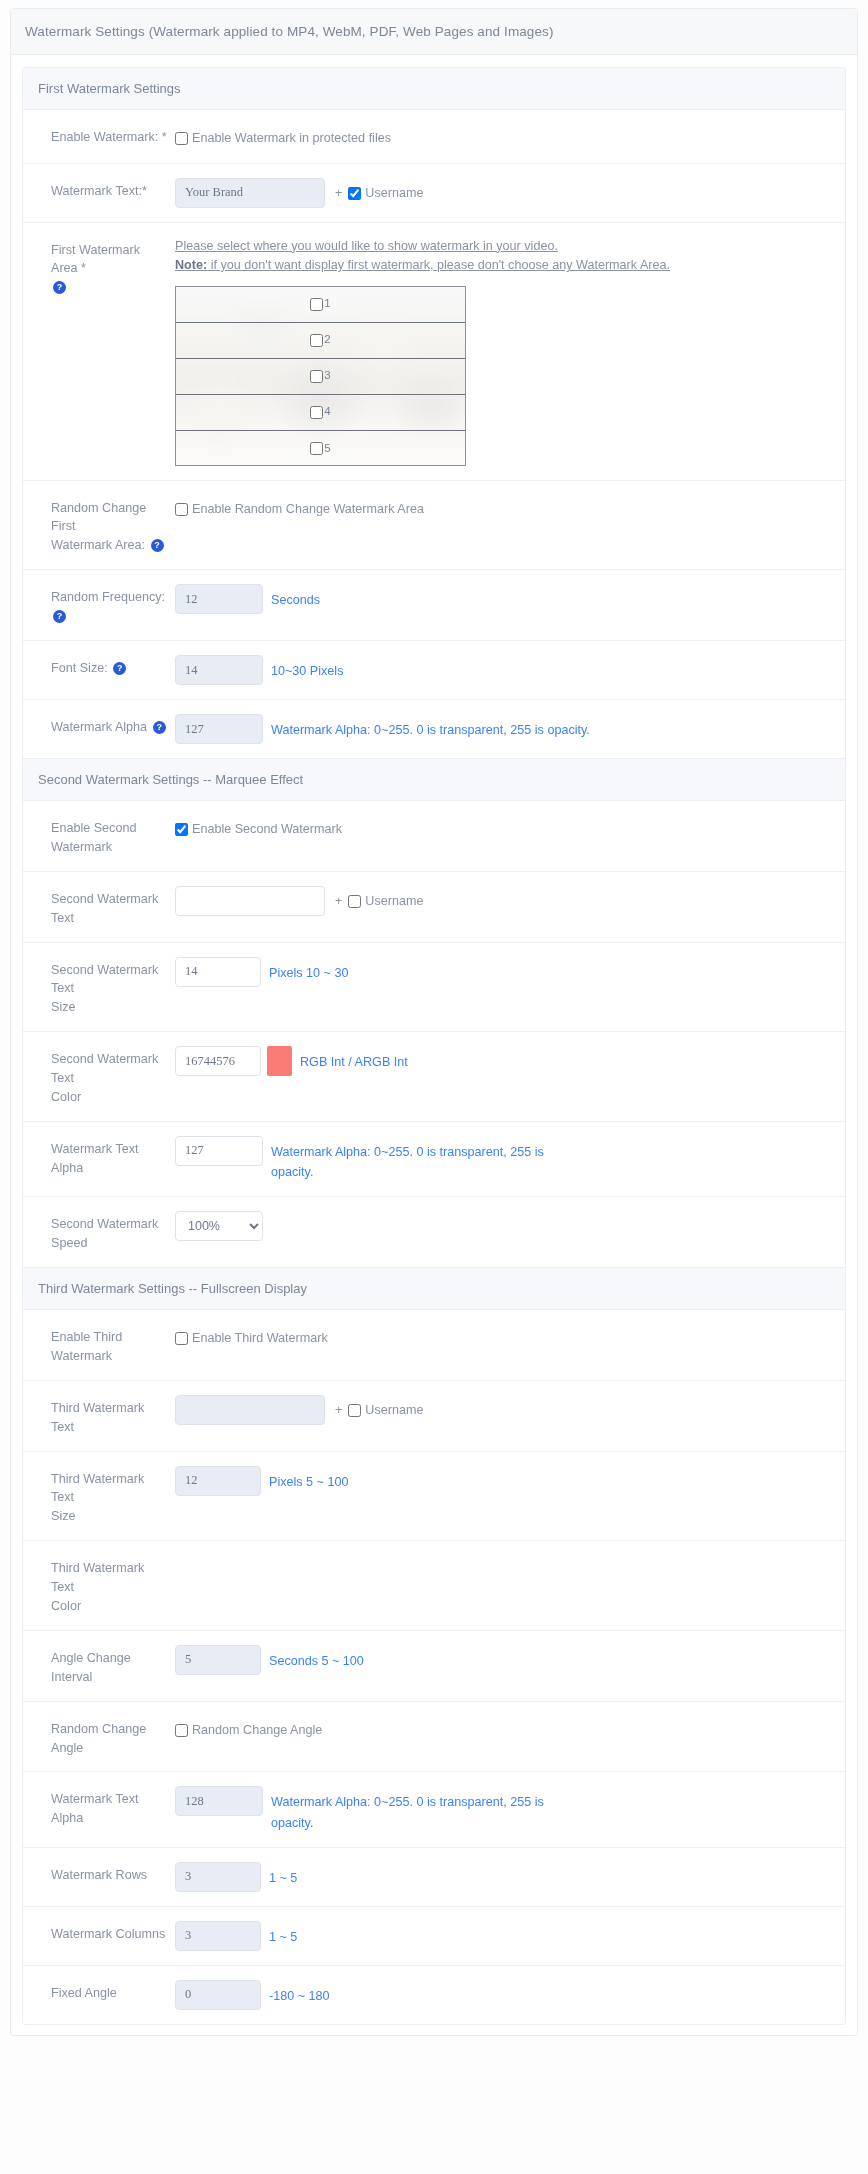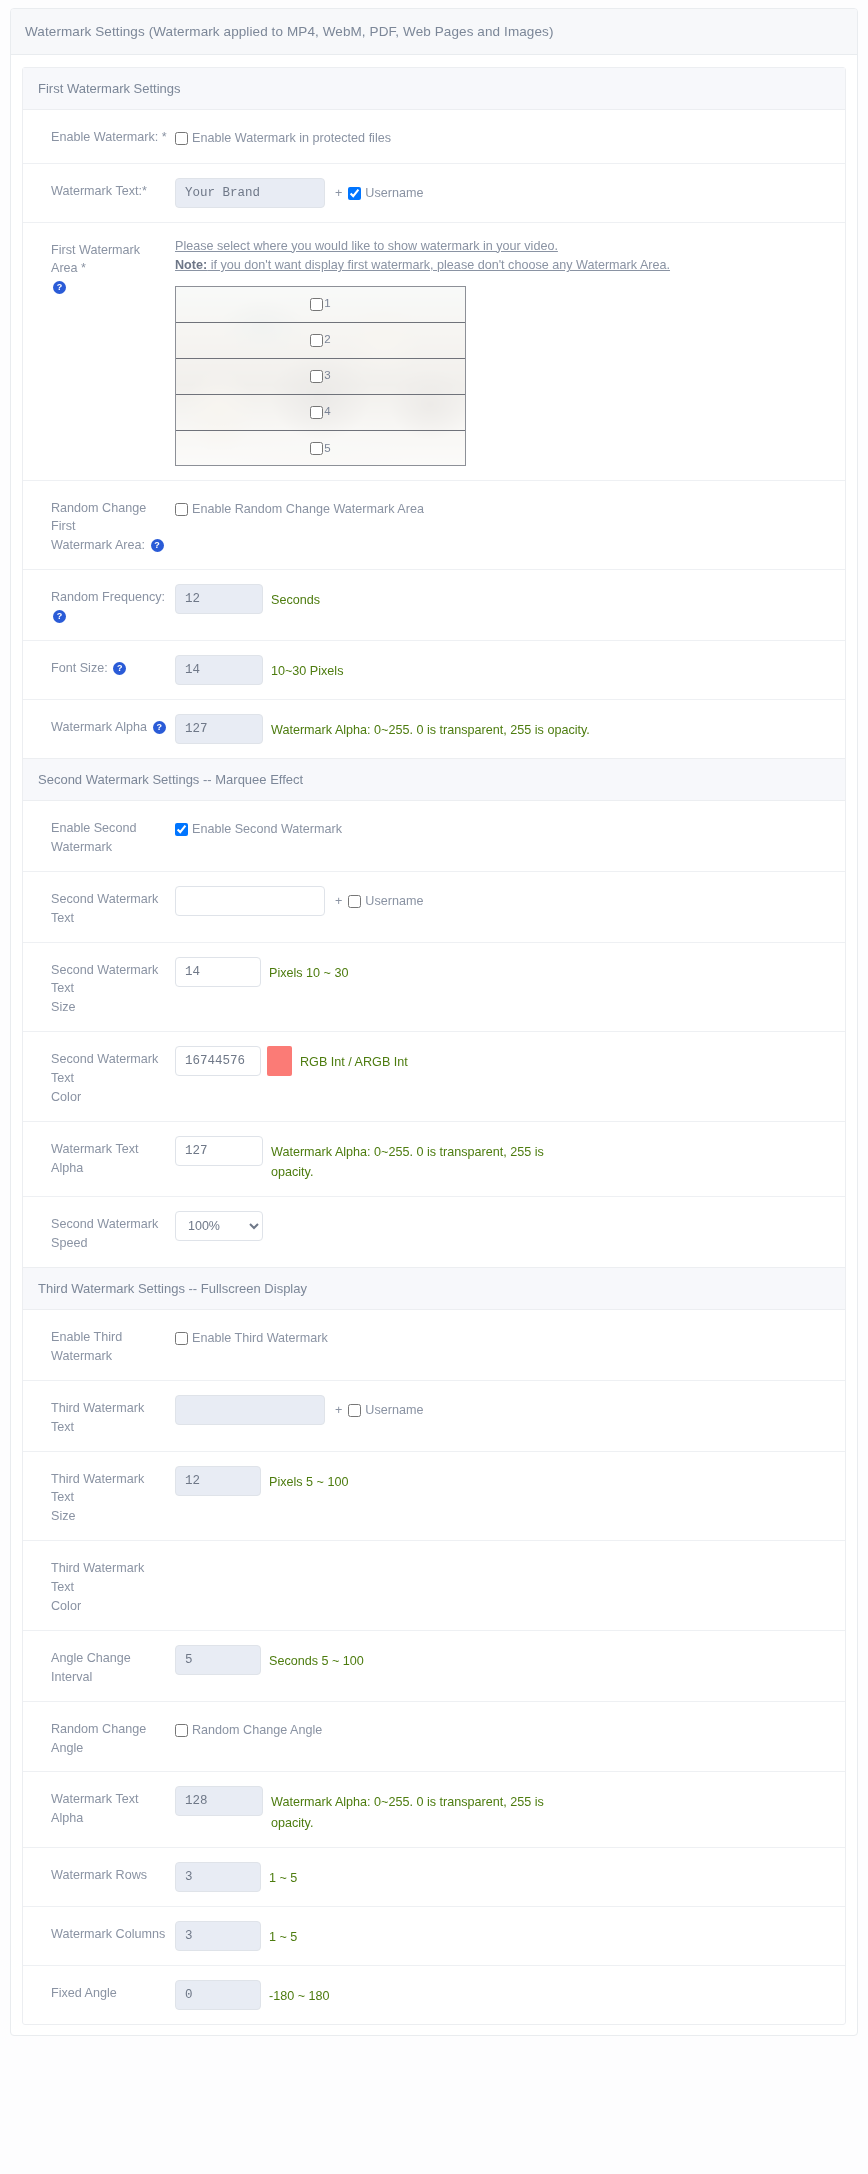--- a/index.html
+++ b/index.html
@@ -81,21 +81,21 @@
     flex-wrap: wrap;
     gap: 0px;
     padding-right: 12px;
     font-size: 12.6px;
     color: #8a93a3;
     line-height: 1.55;
   }
 
   
   input[type="text"], input[type="number"], .fakeinput {
-    font-family: Liberation Mono, monospace;
+    font-family: Liberation Serif, serif;
     font-size: 12.5px;
     color: #6f7888;
     border: 1px solid #dfe3e9;
     border-radius: 4px;
     padding: 7px 9px;
     background: #e8ecf4;
     outline: none;
     height: 30px;
     line-height: 16px;
   }
@@ -129,21 +129,21 @@
     align-items: center;
     font-size: 12.6px;
     color: #8a93a3;
     padding-top: 5px;
   }
 
   .hint {
     padding-top: 6px;
     padding-left: 8px;
     font-size: 12.6px;
-    color: #4d7c0f;
+    color: #3b82f6;
     max-width: 310px;
     line-height: 1.6;
   }
   .hint.nowrap { max-width: none; }
 
   .plus {
     padding: 6px 6px 0 10px;
     font-size: 12.6px;
     color: #8a93a3;
   }

